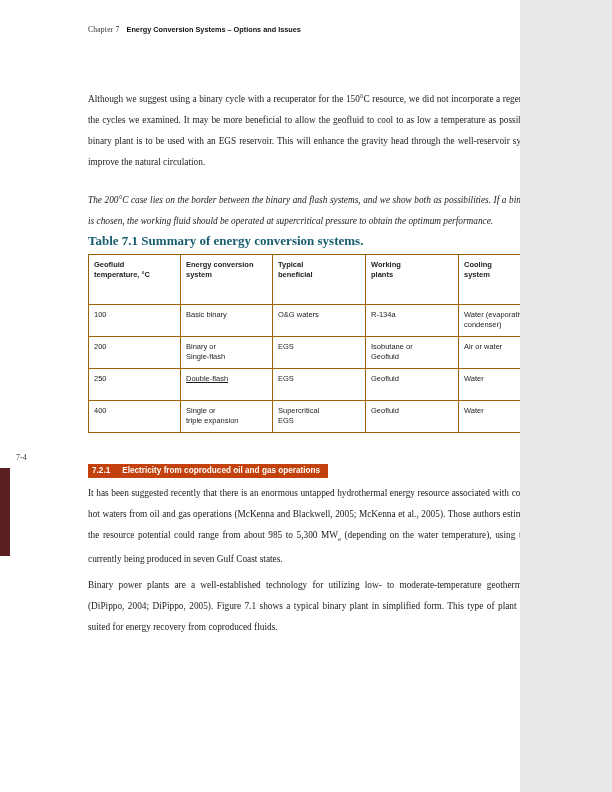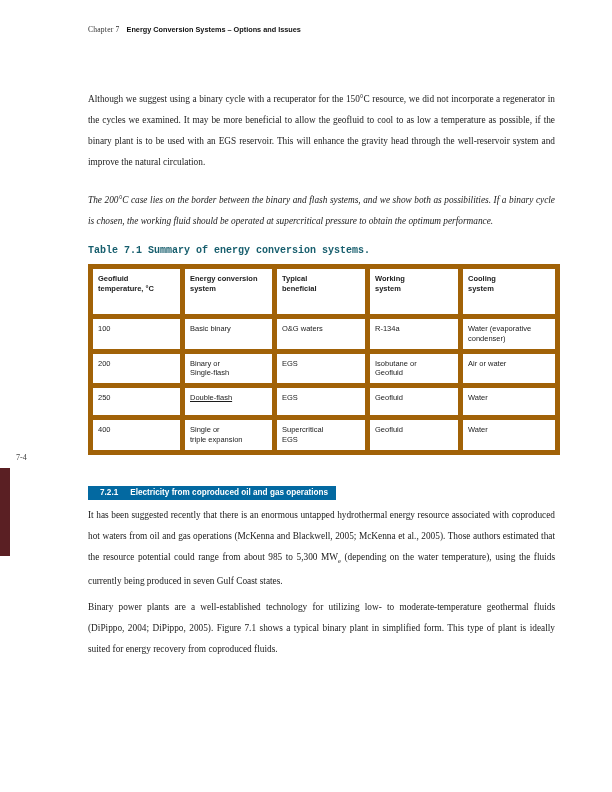--- a/index.html
+++ b/index.html
@@ -3,21 +3,21 @@
 <meta charset="utf-8">
 <style>
   * { margin:0; padding:0; box-sizing:border-box; }
   html,body { width:612px; height:792px; }
   body {
     background:#e8e8e8;
     font-family:"Liberation Serif", serif;
   }
   .page {
     position:relative;
-    width:612px; height:792px;
+    width:520px; height:792px;
     background:#ffffff;
     overflow:hidden;
   }
 
   
   .running-header {
     position:absolute; top:18px; left:88px;
     font-family:"Liberation Sans", sans-serif;
     white-space:nowrap;
   }
@@ -49,54 +49,54 @@
   }
   p.body-text {
     font-size:9.3px; line-height:21px;
     text-align:justify; color:#1a1a1a;
   }
   .p2 { margin-top:17px;font-style:italic; }
   .sub { vertical-align:sub; font-size:6.4px; }
 
   
   .table-caption {
-    margin-top:14px;
-    font-family:Liberation Mono, monospace;
-    font-weight:bold; font-size:10px;
+    margin-top:4px;
+    font-family:Liberation Serif, serif;
+    font-weight:bold; font-size:13px;
     color:#175E6D; line-height:10px;
   }
   table.summary {
     margin-top:8px;
     border-collapse:collapse;
     table-layout:fixed;
     width:467px;
     font-family:"Liberation Sans", sans-serif;
   }
   table.summary th, table.summary td {
-    border:5px solid #a16207;
+    border:1px solid #a16207;
     vertical-align:top;
     text-align:left;
     padding:5px 5px;
     font-size:7.5px; line-height:9.8px;
     color:#1c1c1c;
     white-space:pre-line;
   }
   table.summary th { font-weight:bold; height:50px; }
   table.summary td { height:32px; font-weight:normal; }
   td.v-mid { vertical-align:middle;text-decoration:underline; }
 
   
   .section-heading {
     margin-top:31px;
     width:fit-content;
-    background:#0369a1;
+    background:#c2410c;
     color:#ffffff;
     font-family:"Liberation Sans", sans-serif;
     font-weight:bold; font-size:8.2px; line-height:14px;
-    padding:0 8px 0 12px;
+    padding:0 8px 0 4px;
     white-space:nowrap;
   }
   .section-number { margin-right:12px; }
 
   .p3 { margin-top:5px; }
   .p4 { margin-top:5px; }
 </style>
 </head>
 <body>
 
@@ -127,21 +127,21 @@
       </colgroup>
       <thead>
         <tr>
           <th>Geofluid
 temperature, °C</th>
           <th>Energy conversion
 system</th>
           <th>Typical
 beneficial</th>
           <th>Working
-system</th>
+plants</th>
           <th>Cooling
 system</th>
         </tr>
       </thead>
       <tbody>
         <tr>
           <td>100</td>
           <td>Basic binary</td>
           <td>O&amp;G waters</td>
           <td>R-134a</td>

